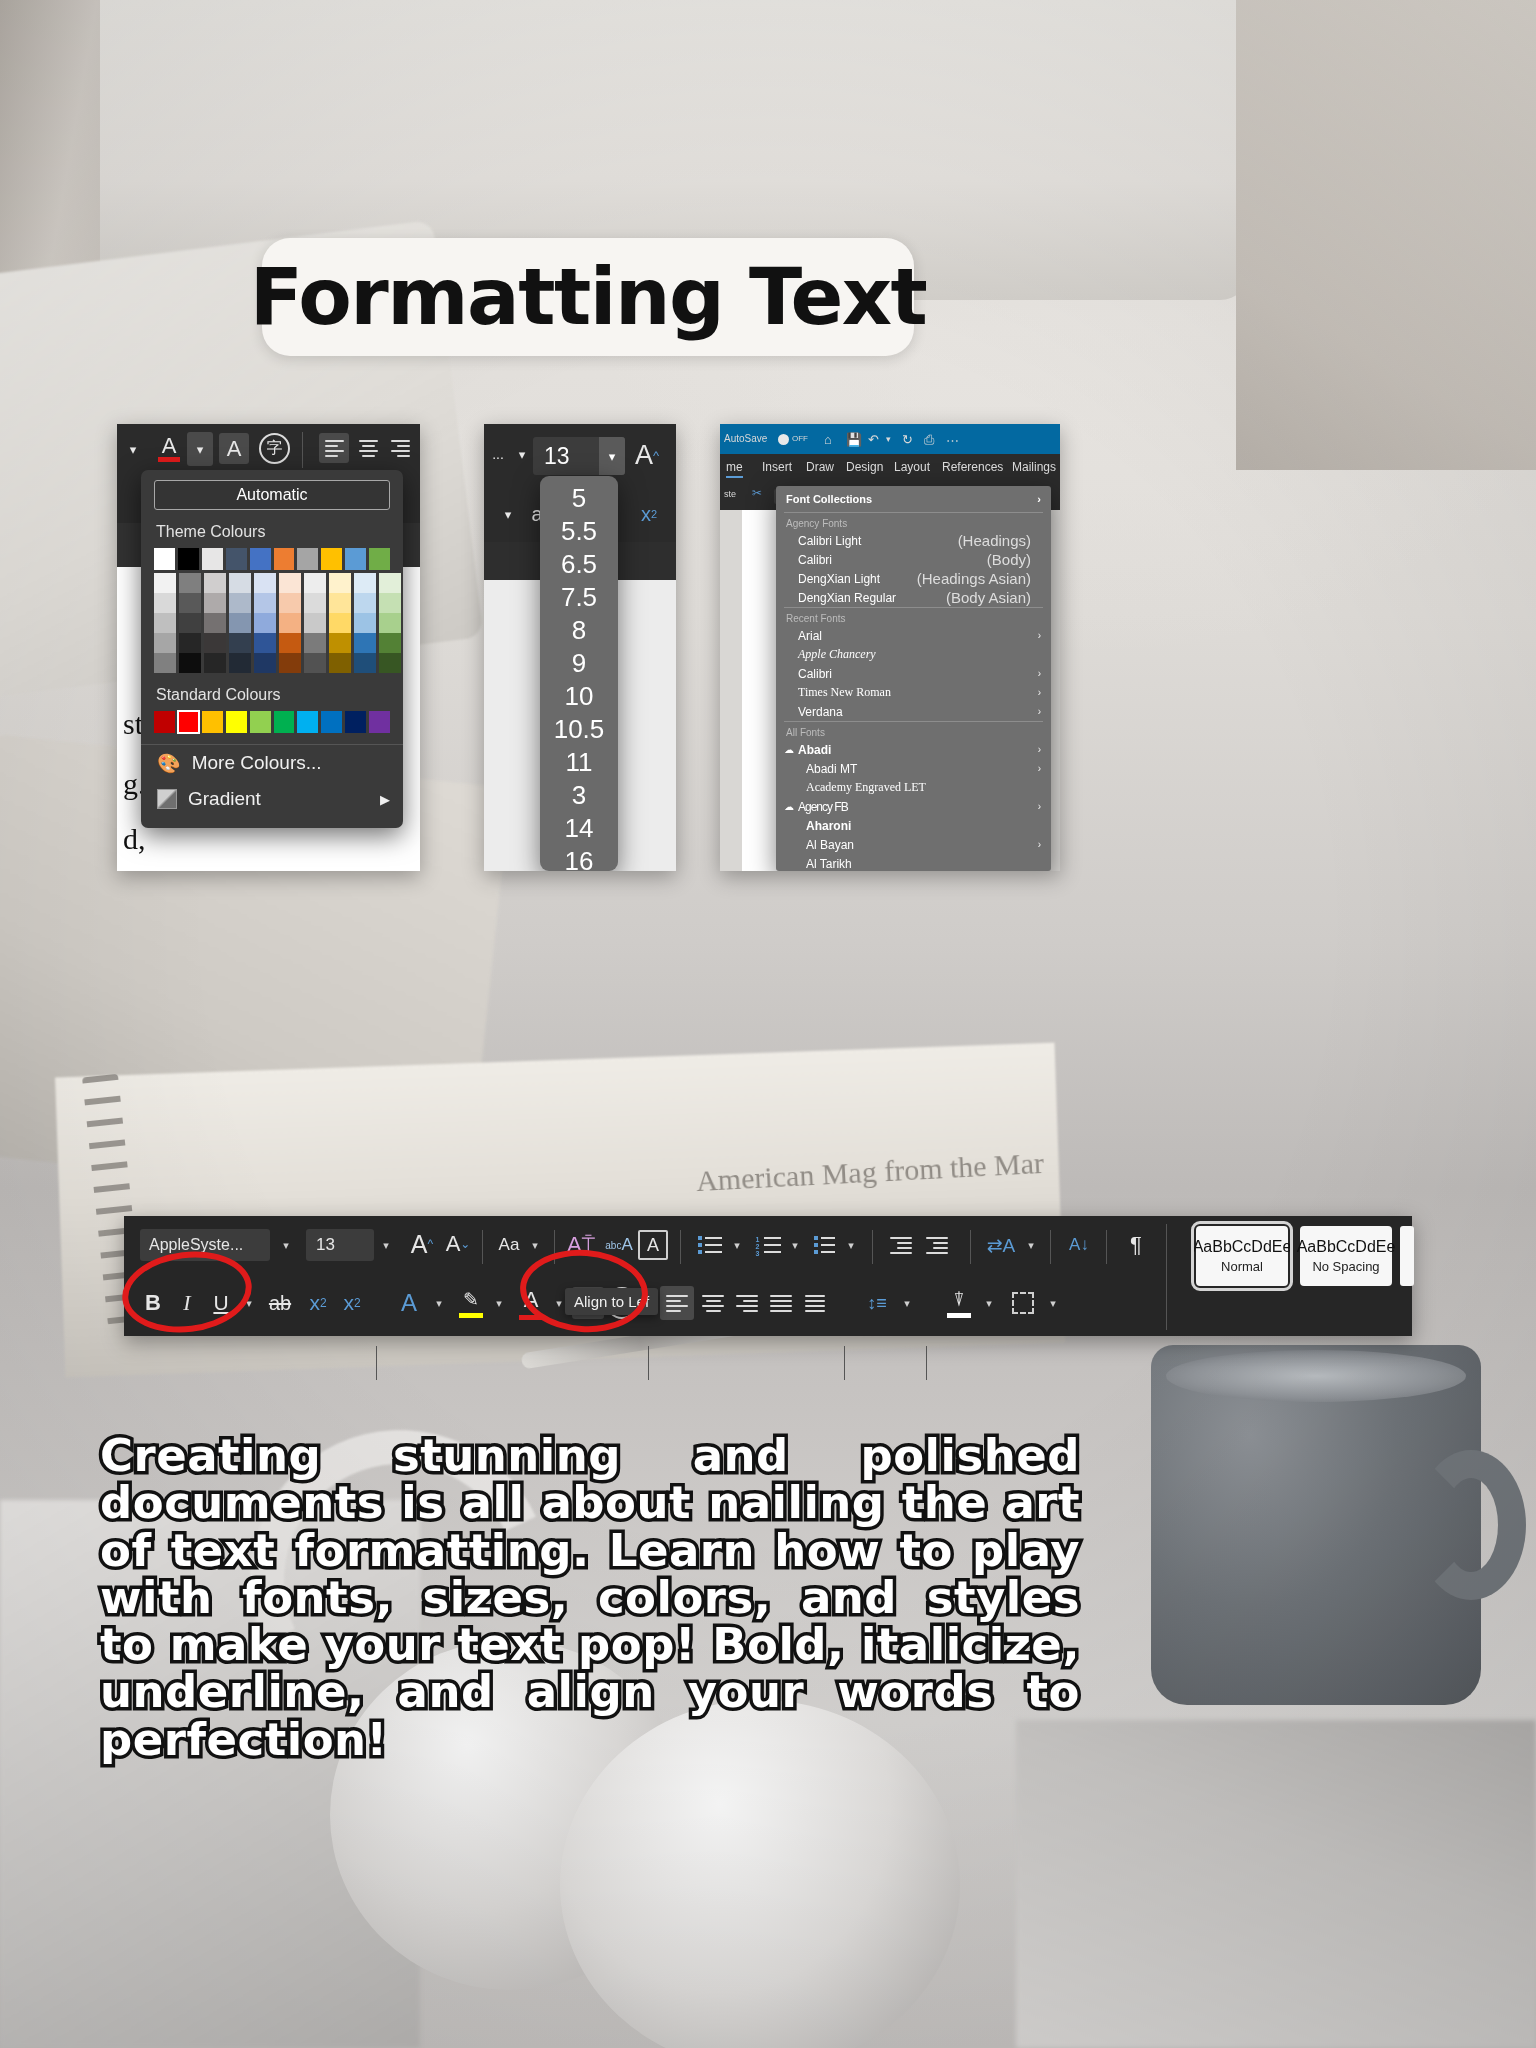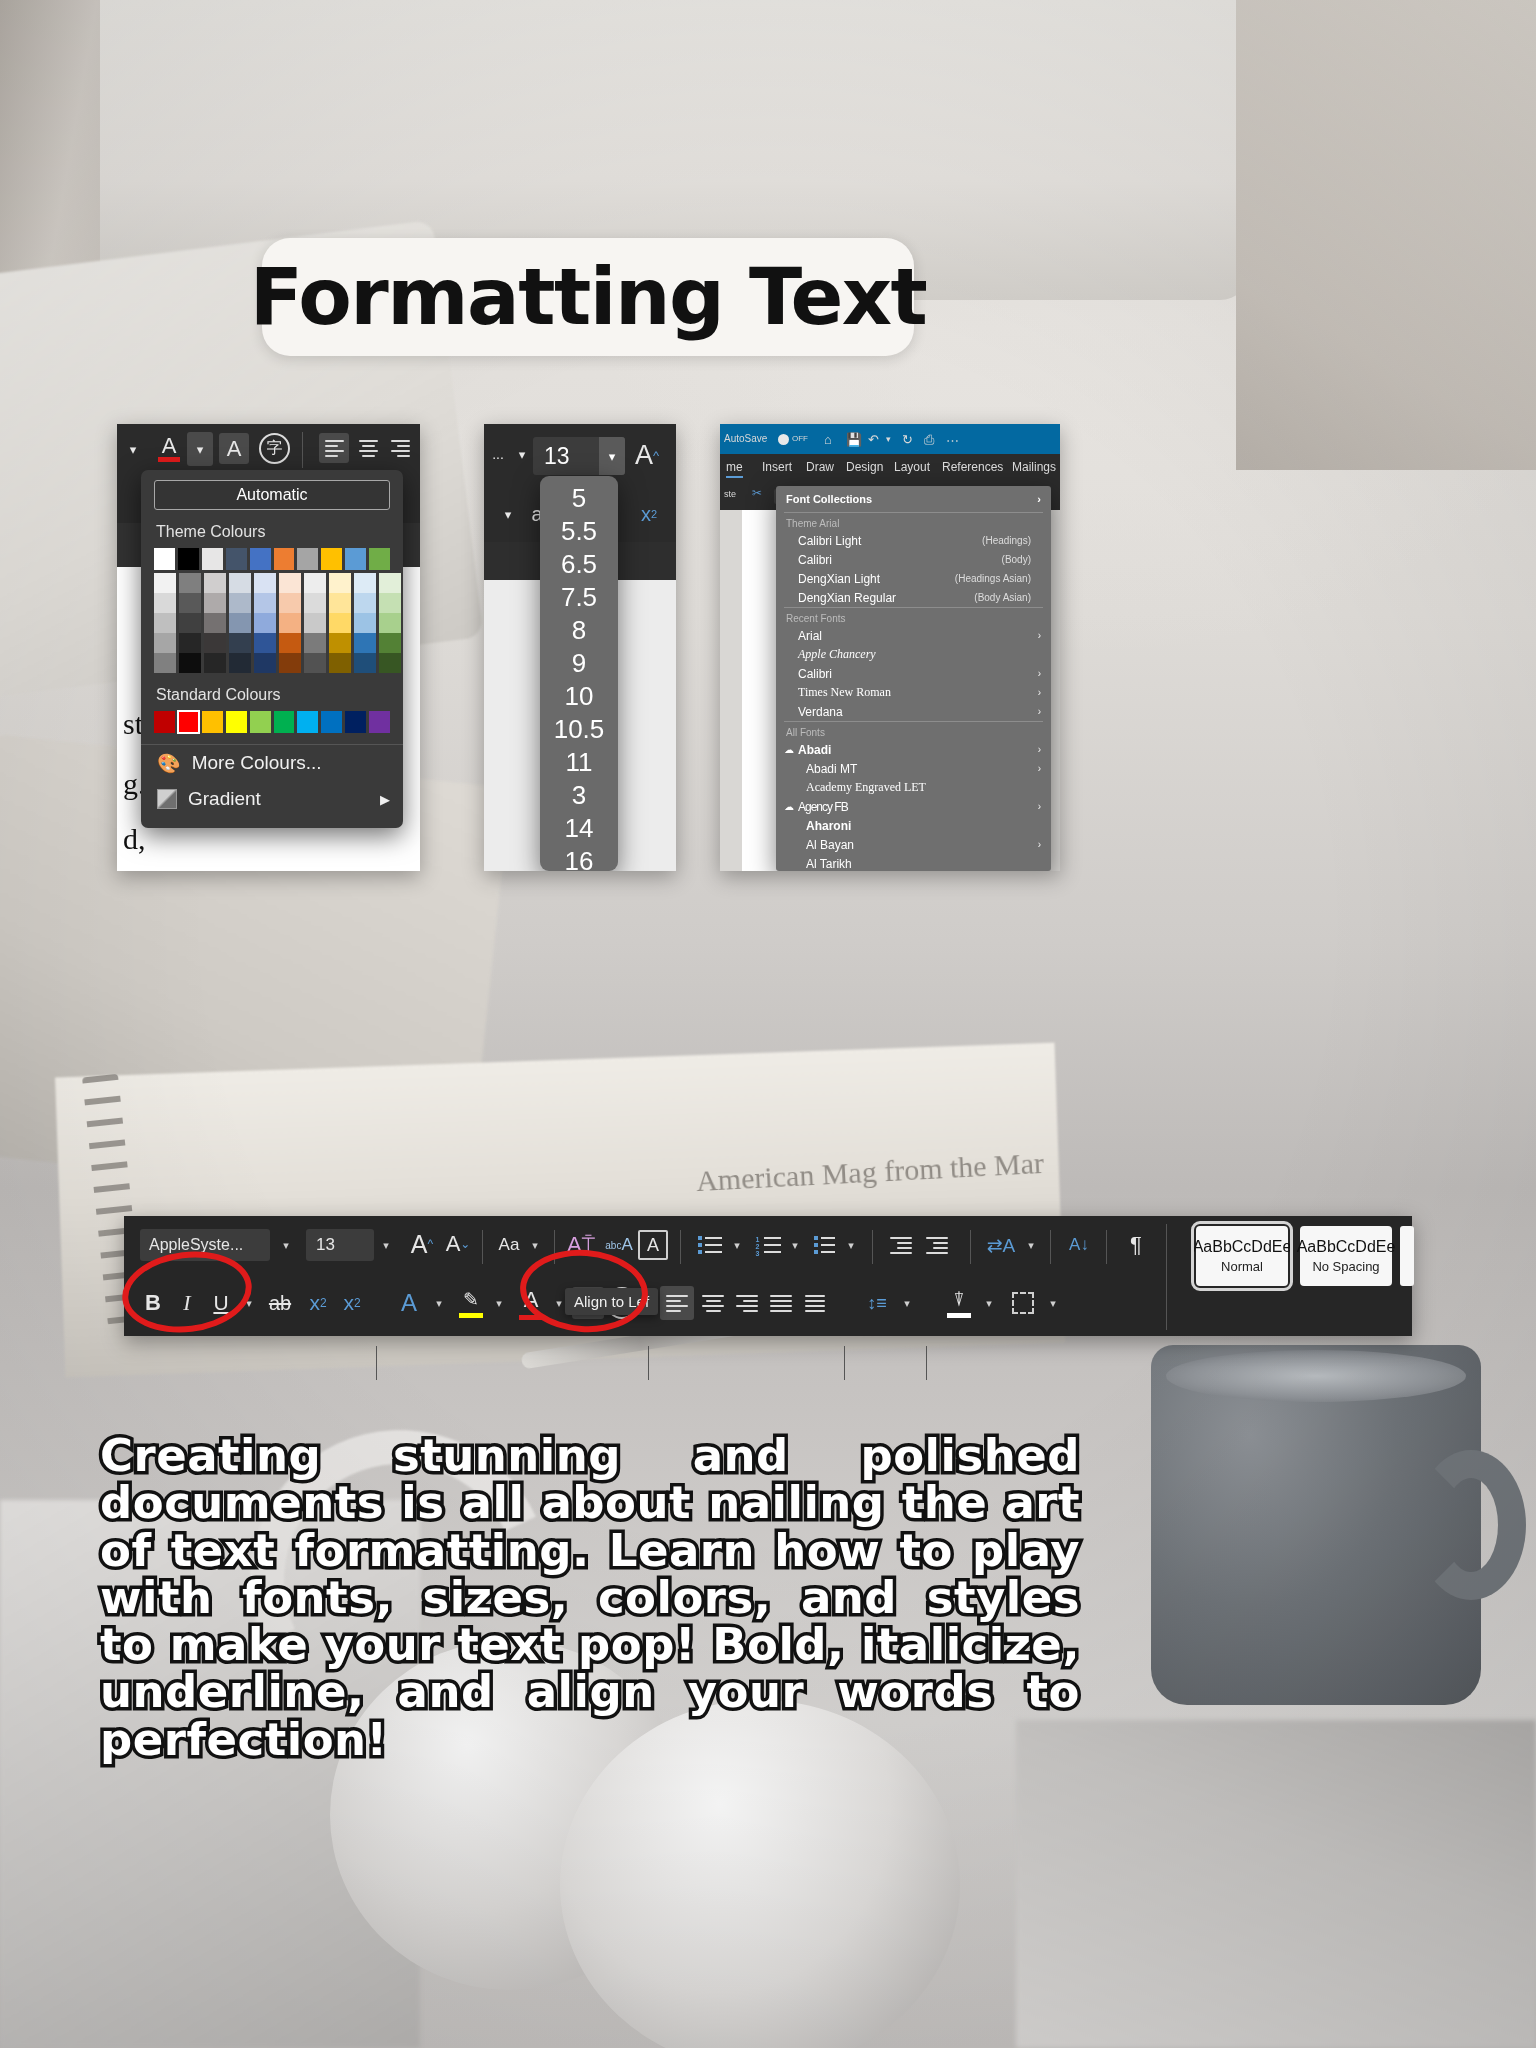--- a/index.html
+++ b/index.html
@@ -144,21 +144,21 @@
   #font-menu{
     position:absolute;left:56px;top:62px;width:275px;height:385px;
     background:#6f6f6f;box-shadow:0 8px 26px rgba(0,0,0,.5);overflow:hidden;
     border-radius:3px;
   }
   #fm-head{display:flex;align-items:center;height:26px;padding:0 10px;color:#fff;font-size:11px;font-weight:bold;}
   #fm-head .arr{margin-left:auto;font-size:11px;}
   .fm-sep{height:1px;background:#8d8d8d;margin:0 8px;}
   .fm-group{color:#bdbdbd;font-size:10px;padding:5px 0 2px 10px;}
   .fm-item{display:flex;align-items:center;height:19px;padding:0 10px 0 22px;color:#fff;font-size:12px;}
-  .fm-item .sub{margin-left:auto;margin-right:10px;color:#ddd;font-size:10px;}
+  .fm-item .sub{margin-left:auto;margin-right:10px;color:#ddd;font-size:15px;}
   .fm-item .arr{font-size:10px;color:#eee;}
   .fm-item .cloud{position:absolute;left:8px;font-size:10px;}
   .p3-doc-txt{position:absolute;font-family:"Liberation Serif",serif;color:#111;font-size:17px;right:6px;}
 
   
   #ribbon-wide{
     position:absolute;left:124px;top:1216px;width:1288px;height:120px;background:#262626;
     box-shadow:0 6px 20px rgba(0,0,0,.35);
   }
   #rb-row1{position:absolute;left:0;top:2px;width:1288px;height:58px;}
@@ -459,21 +459,21 @@
     <div class="p3-doc-txt" style="top:190px;">erlin</div>
   </div>
 
   <div id="font-menu">
     <div id="fm-head">
       <span>Font Collections</span>
       <span class="arr">›</span>
     </div>
     <div class="fm-sep"></div>
     <div id="fm-body">
-        <div class="fm-group">Theme Arial</div>
+        <div class="fm-group">Agency Fonts</div>
         <div class="fm-item" style="position: relative; padding-left: 22px;">
           <span style="font-family: &quot;Liberation Sans&quot;, sans-serif; font-weight: 300;">Calibri Light</span>
           <span class="sub">(Headings)</span>
         </div>
         <div class="fm-item" style="position: relative; padding-left: 22px;">
           <span style="font-family: &quot;Liberation Sans&quot;, sans-serif; font-weight: 400;">Calibri</span>
           <span class="sub">(Body)</span>
         </div>
         <div class="fm-item" style="position: relative; padding-left: 22px;">
           <span style="font-family: &quot;Liberation Sans&quot;, sans-serif; font-weight: 300;">DengXian Light</span>

